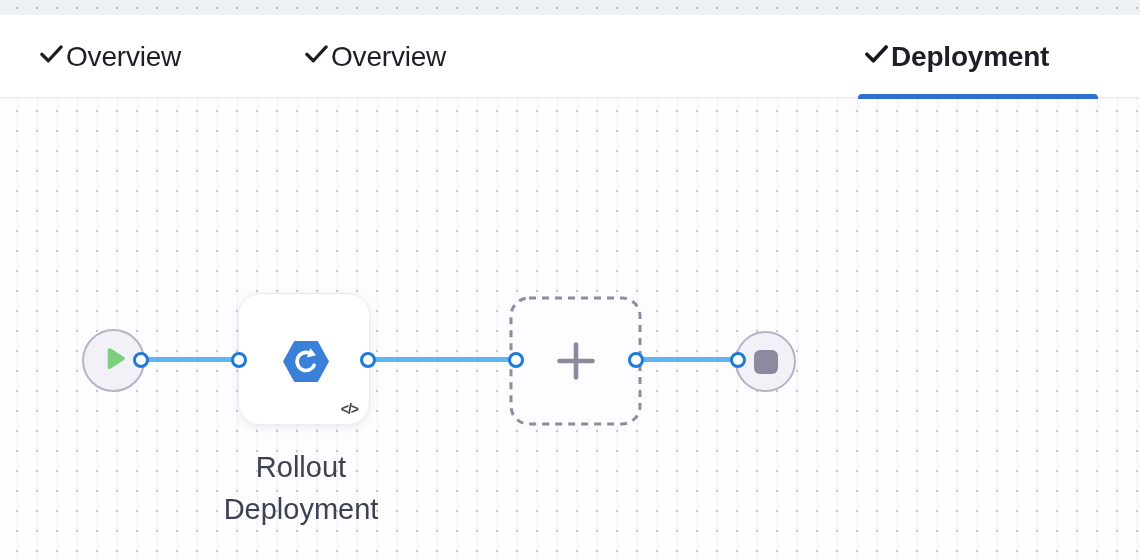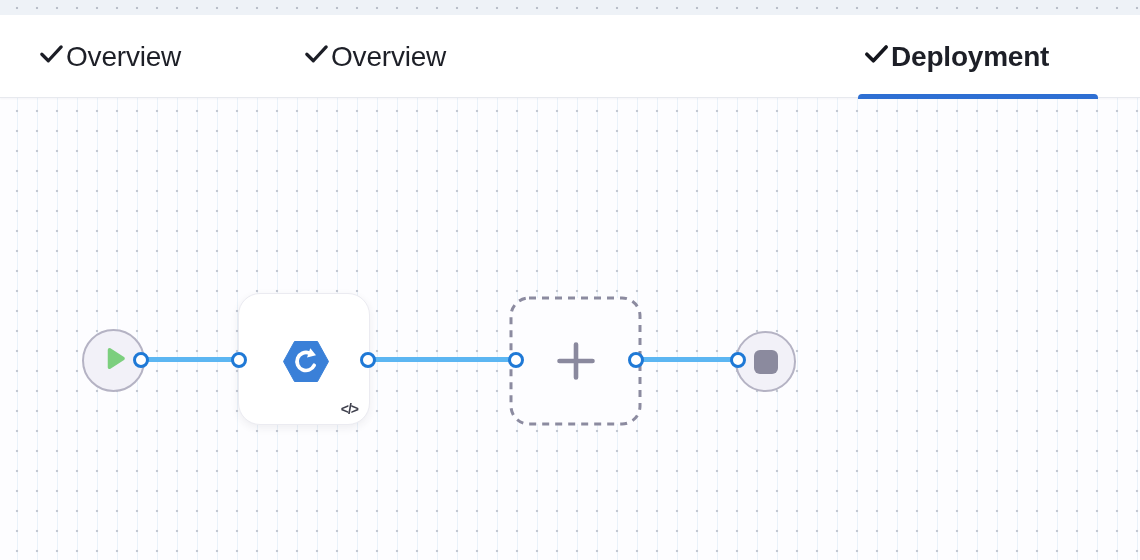--- a/index.html
+++ b/index.html
@@ -157,15 +157,16 @@
       <span class="stop-square"></span>
     </div>
 
     <div class="port" style="left:133px"></div>
     <div class="port" style="left:231px"></div>
     <div class="port" style="left:360px"></div>
     <div class="port" style="left:508px"></div>
     <div class="port" style="left:628px"></div>
     <div class="port" style="left:730px"></div>
 
+    <div class="node-label label-step">Rollout Deployment</div>
 
   </div>
 </div>
 
 </body></html>

